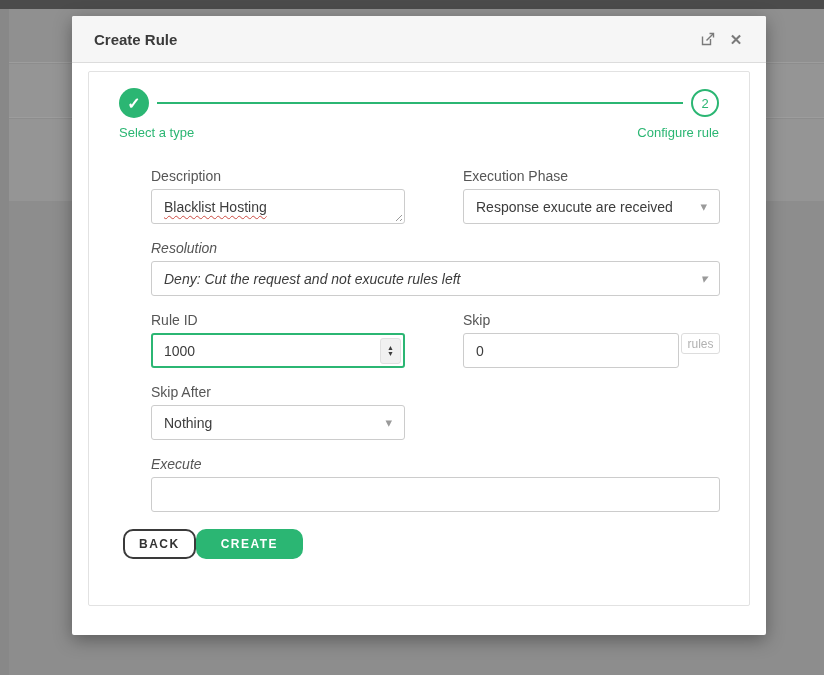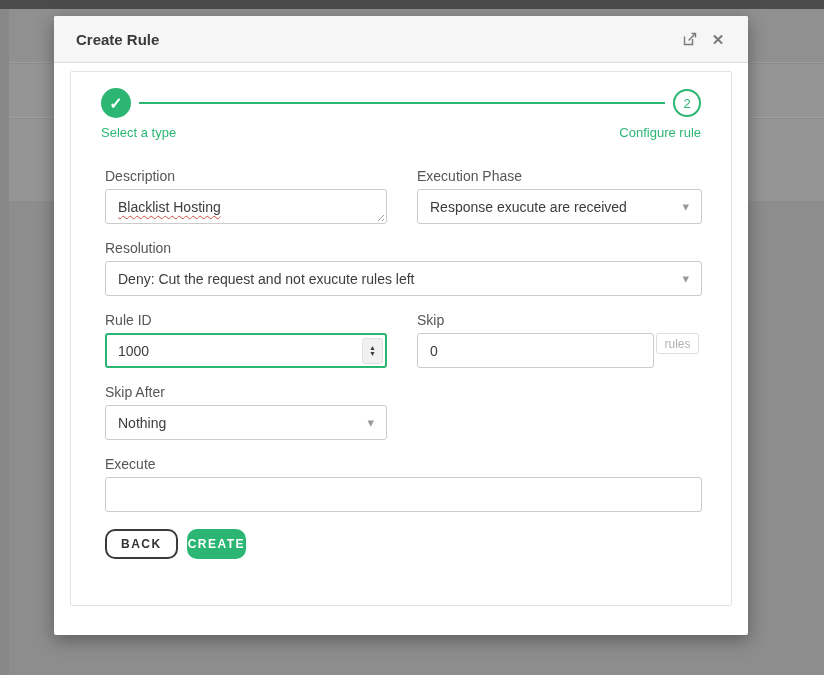--- a/index.html
+++ b/index.html
@@ -14,21 +14,21 @@
 
   
   .bd-topbar  { position:absolute; top:0; left:0; right:0; height:9px; background:#4b4b4b; }
   .bd-band1   { position:absolute; top:9px;  left:0; right:0; height:54px;  background:#909090; border-bottom:1px solid #9d9d9d; }
   .bd-band2   { position:absolute; top:64px; left:0; right:0; height:54px;  background:#959595; border-bottom:1px solid #9d9d9d; }
   .bd-band3   { position:absolute; top:119px;left:0; right:0; height:82px;  background:#959595; }
   .bd-leftcol { position:absolute; top:9px;  left:0; bottom:0; width:9px;   background:#888888; }
 
   
   .modal {
-    position:absolute; left:54px; top:16px; width:694px; height:619px;
+    position:absolute; left:72px; top:16px; width:694px; height:619px;
     background:#fff; border-radius:2px;
     box-shadow: 0 5px 18px rgba(0,0,0,0.35);
   }
   .modal-header {
     height:47px; background:#f6f6f6; border-bottom:1px solid #dcdcdc;
     border-radius:2px 2px 0 0;
     display:flex; align-items:center; padding:0 22px;
   }
   .modal-title { font-weight:bold; font-size:15px; color:#3a3a3a; }
   .header-actions { margin-left:auto; display:flex; align-items:center; gap:12px; }
@@ -53,22 +53,22 @@
   .step-next {
     width:28px; height:28px; border-radius:50%; background:#fff; flex:0 0 auto;
     border:2px solid #2bb673; color:#2bb673;
     display:flex; align-items:center; justify-content:center;
     font-size:13px;
   }
   .step-labels { display:flex; justify-content:space-between; margin-top:7px; color:#2bb673; font-size:13px; }
 
   
   .form-grid { display:grid; grid-template-columns:282px 285px; column-gap:30px; }
-  .span2 { grid-column:1 / 3; }
-  .field { margin-bottom:16px; }
+  .span2 { grid-column:1 / 3;font-style:italic; }
+  .field { margin-bottom:16px;margin-left:28px; }
   .label { font-size:14px; color:#565656; margin-bottom:5px; }
   .control {
     height:35px; width:100%; border:1px solid #ccc; border-radius:3px; background:#fff;
     display:flex; align-items:center; padding:8px 12px; color:#3c3c3c; font-size:14px;
     position:relative;
   }
   .select { justify-content:space-between; cursor:pointer; }
   .caret { color:#9a9a9a; font-size:13px; line-height:1; margin-left:8px; }
   .wavy { text-decoration-line:underline; text-decoration-style:wavy; text-decoration-color:#cc4b42; text-decoration-thickness:1px; text-underline-offset:3px; }
   .resize-handle {
@@ -89,28 +89,28 @@
   .knob { position:absolute; left:-1px; top:-1px; width:25px; height:25px; border-radius:50%; background:#fff; border:1px solid #e2e2e2; box-shadow:0 1px 2px rgba(0,0,0,0.10); }
 
   .skip-wrap { display:flex; }
   .skip-input { width:237px; }
   .skip-addon {
     width:43px; height:21px; margin-left:2px; border:1px solid #ddd; border-radius:3px;
     display:flex; align-items:center; justify-content:center;
     color:#b2b2b2; font-size:12px; background:#fff;
   }
 
-  .btn-row { display:flex; gap:9px; margin-top:17px;align-items:flex-end; }
+  .btn-row { display:flex; margin-top:17px;align-items:flex-end; }
   .btn {
     height:30px; border-radius:10px; font-weight:bold; font-size:12px; letter-spacing:1.5px;
     display:flex; align-items:center; cursor:pointer;
     font-family:"Liberation Sans", sans-serif;
   }
   .btn-back { border:2px solid #3a3a3a; background:#fff; color:#333; padding:0 14px; }
-  .btn-create { border:none; background:#2bb673; color:#fff; padding:0 1px; }
+  .btn-create { border:none; background:#2bb673; color:#fff; padding:0 25px; }
 </style>
 </head>
 <body>
 
 <div class="bd-topbar"></div>
 <div class="bd-band1"></div>
 <div class="bd-band2"></div>
 <div class="bd-band3"></div>
 <div class="bd-leftcol"></div>
 

